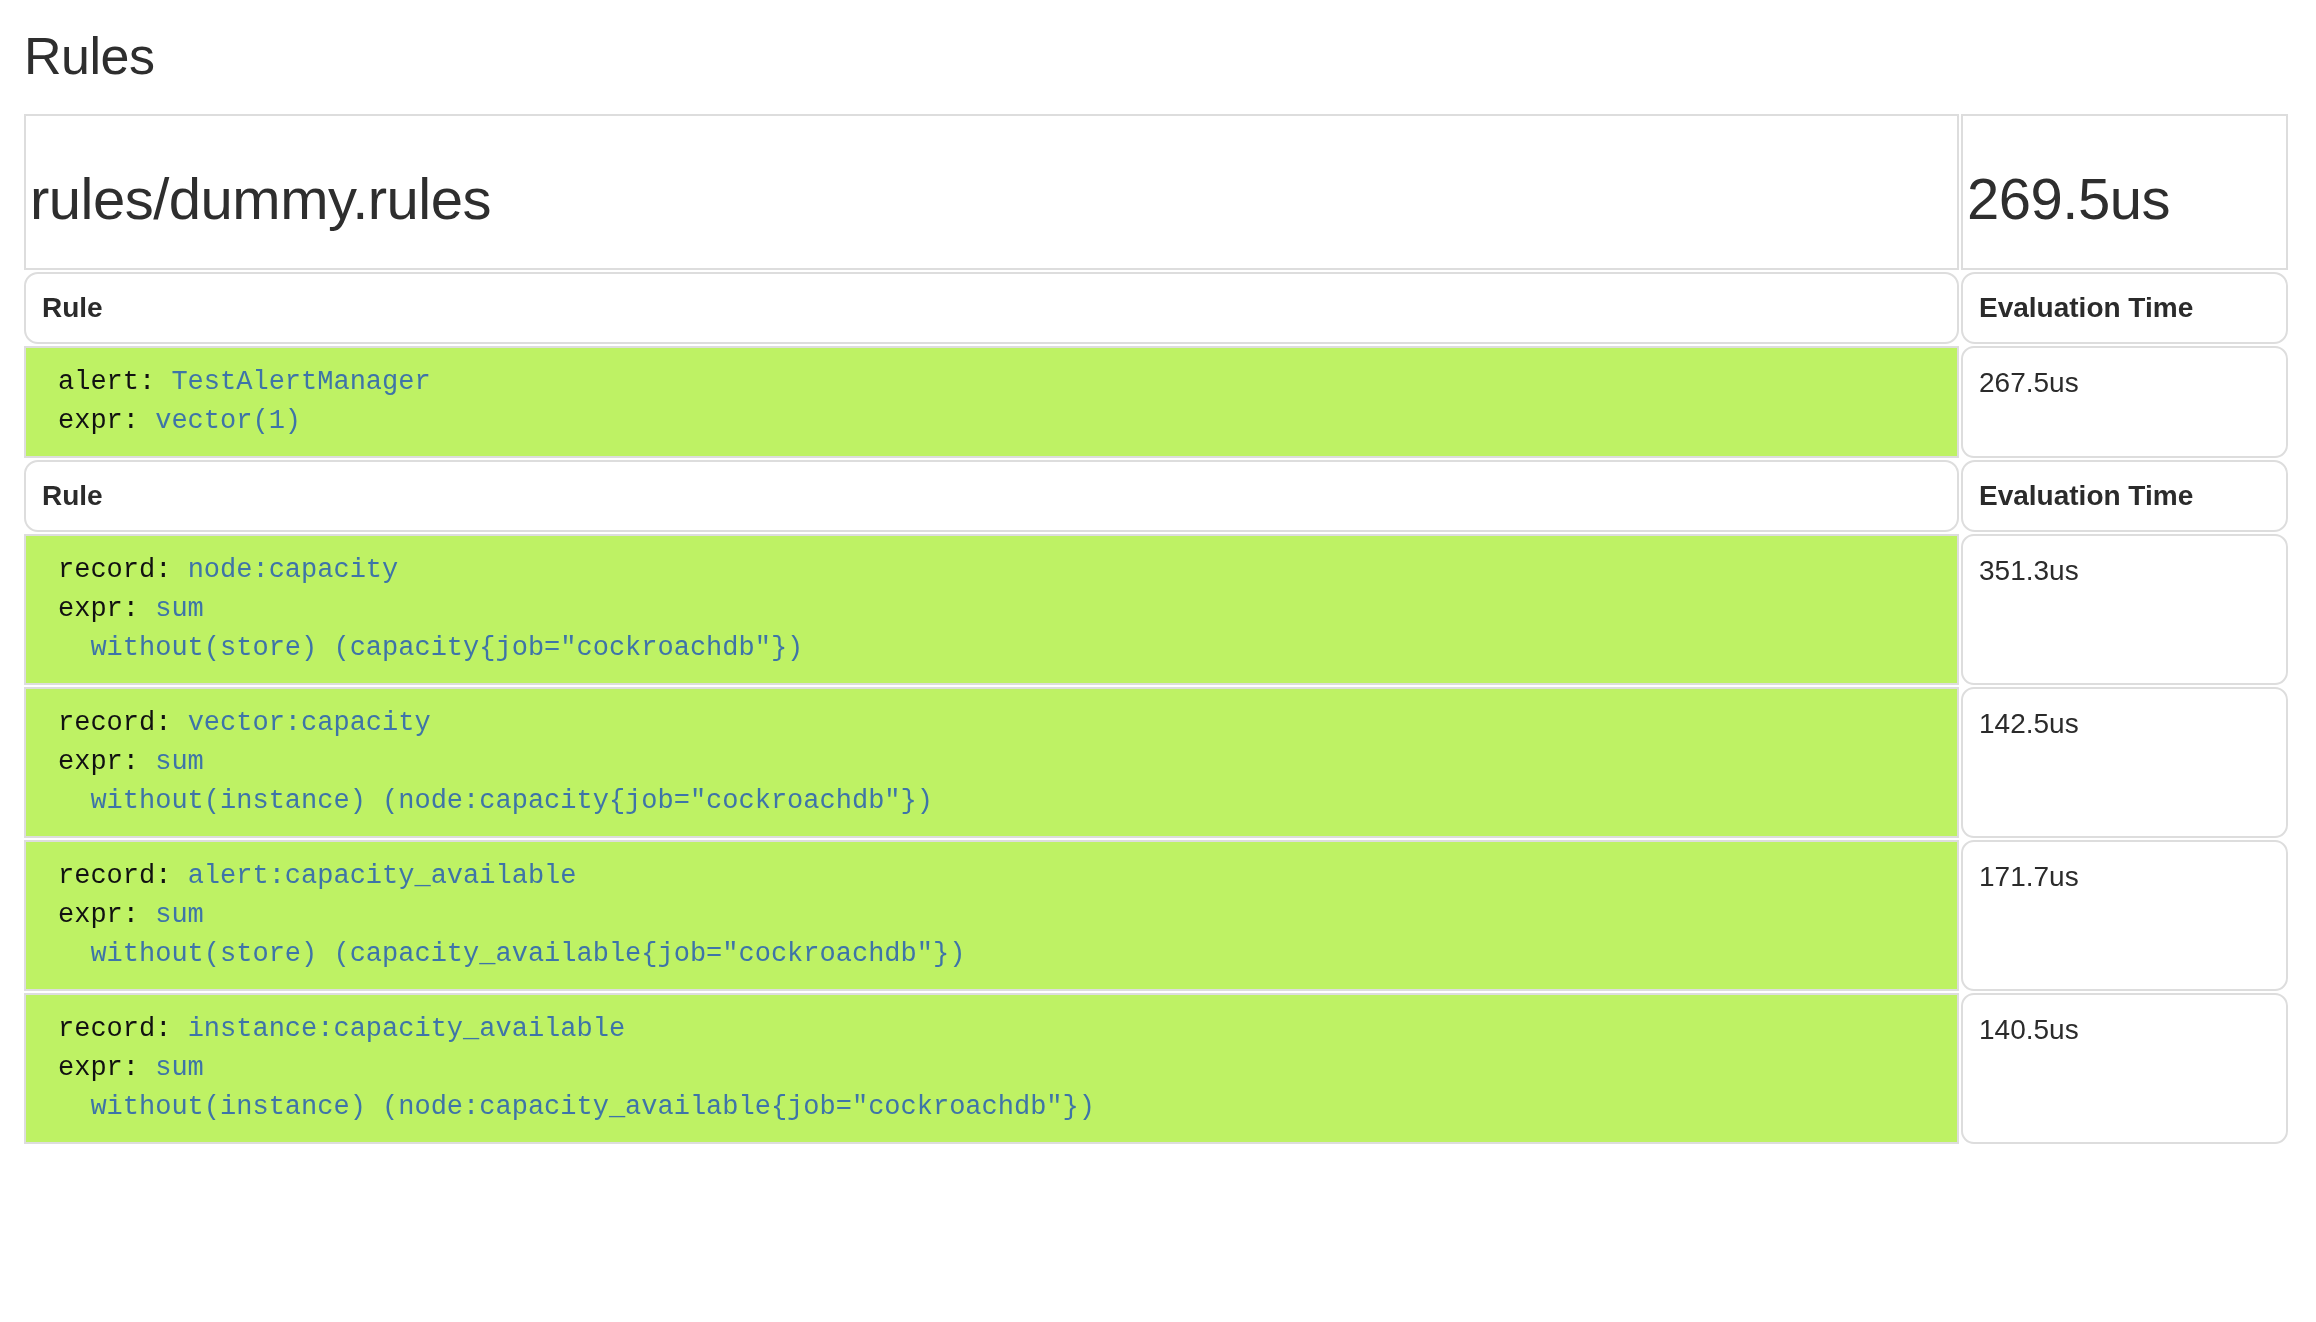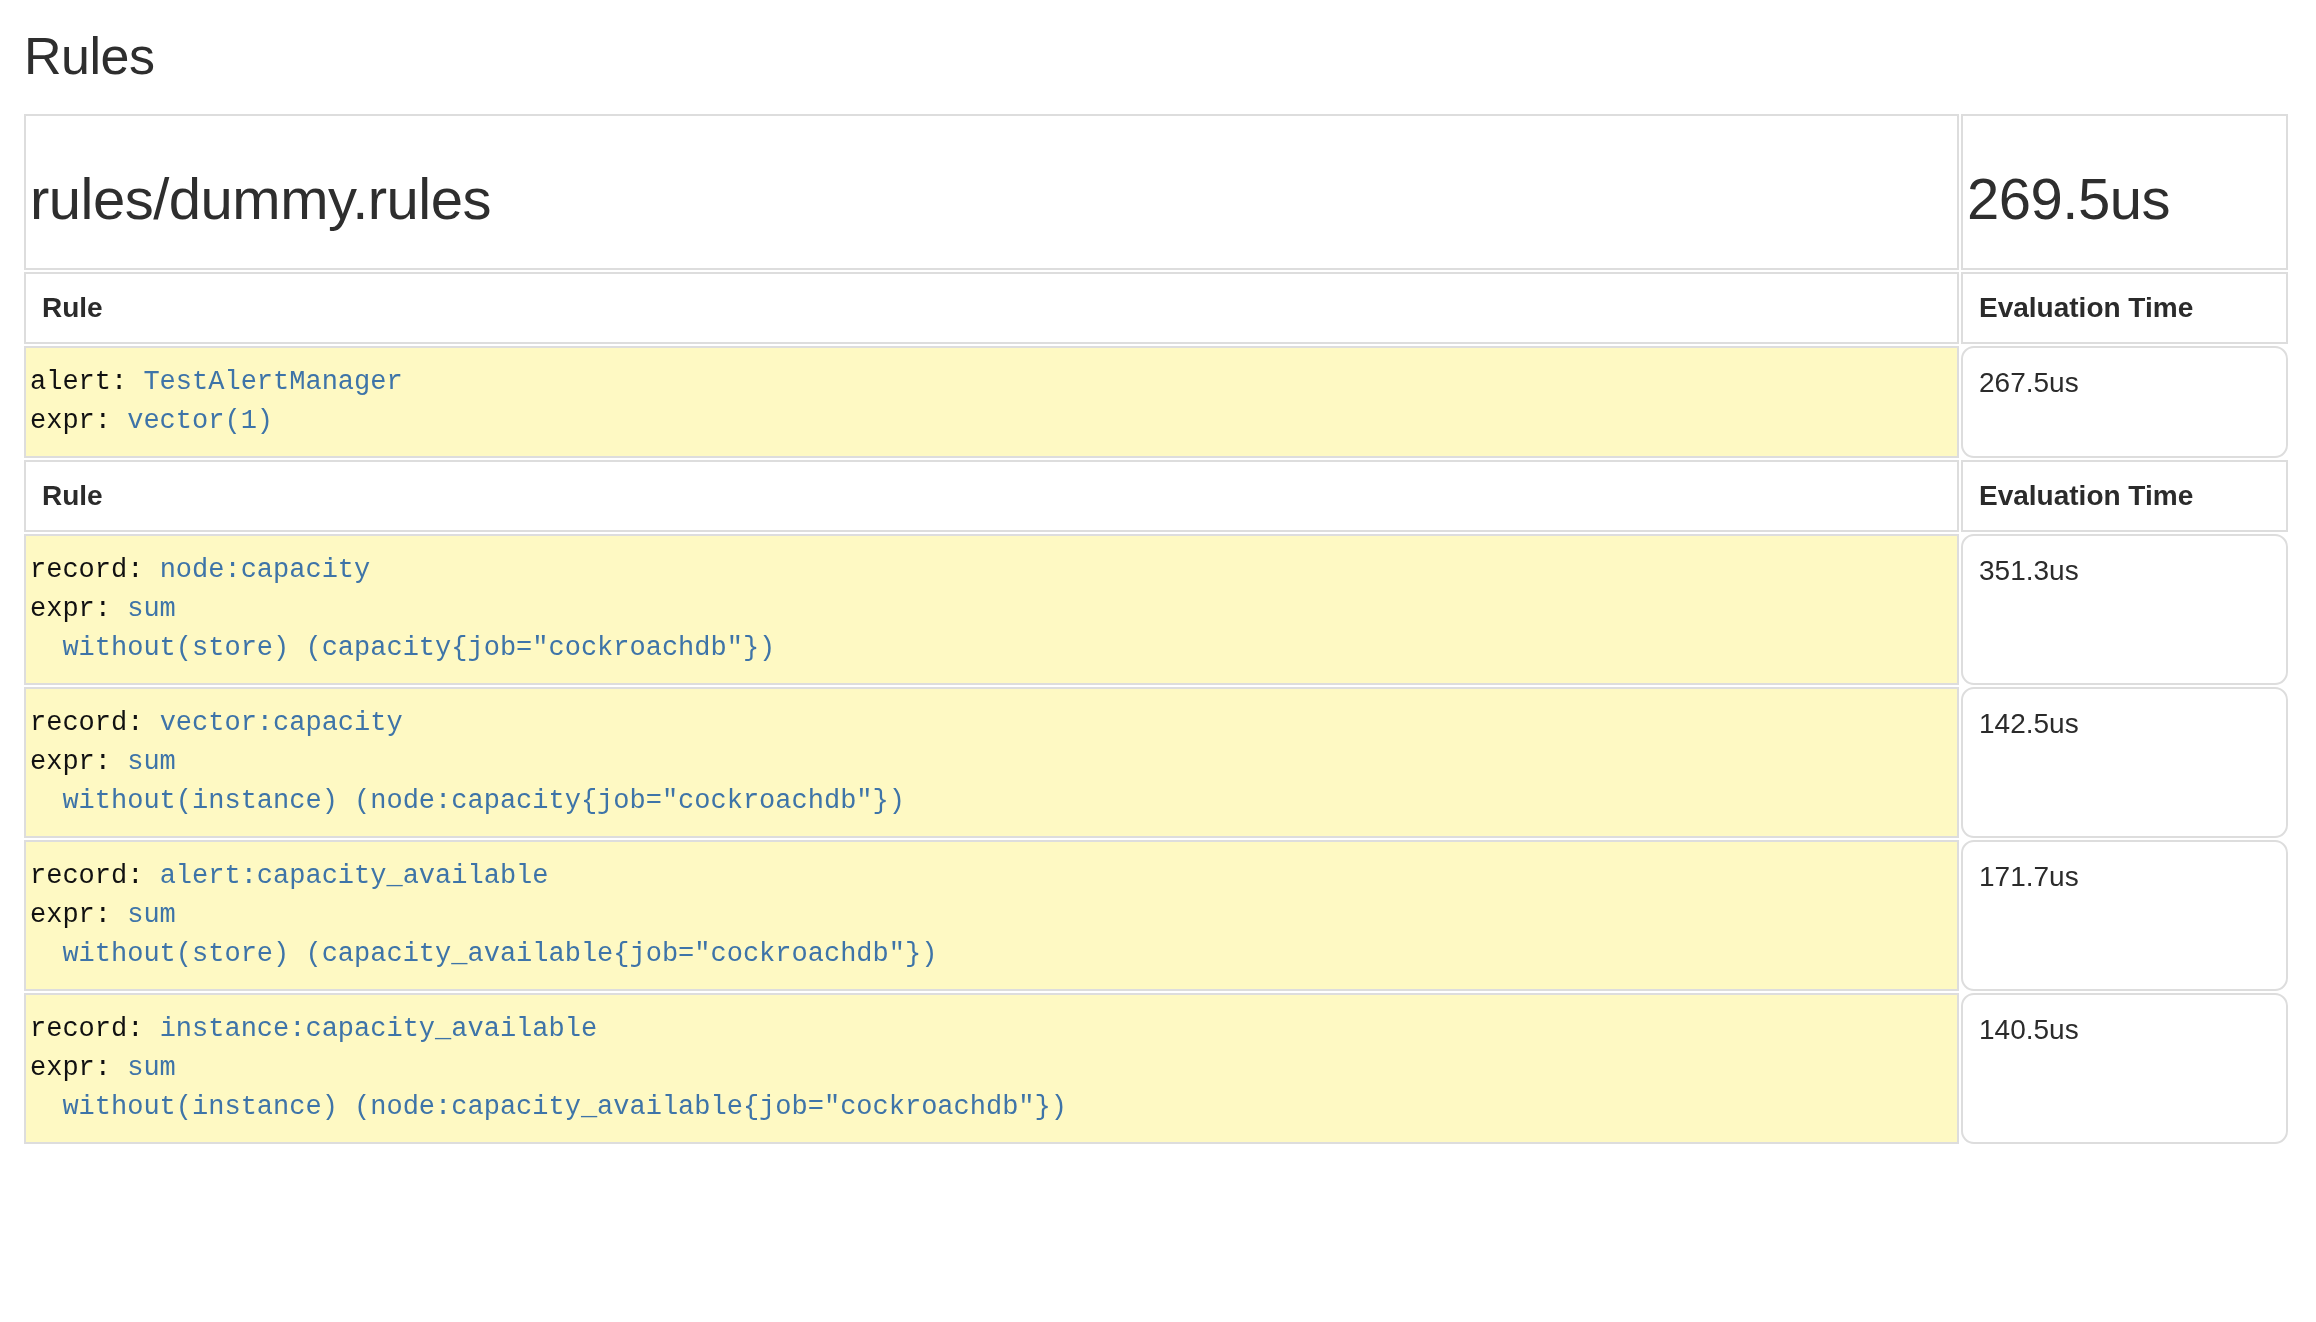--- a/index.html
+++ b/index.html
@@ -46,24 +46,25 @@
     letter-spacing: -0.5px;
     line-height: 62px;
     margin: 28px 0 14px 0;
   }
   td.col-header {
     padding: 18px 16px;
     font-size: 28px;
     font-weight: bold;
     color: #2b2b2b;
     line-height: 32px;
+    border-radius: 14px;
   }
   td.rule-cell {
-    background: #fef9c3;
-    padding: 15px 4px;
+    background: #bef264;
+    padding: 15px 32px;
   }
   pre.rule {
     margin: 0;
     font-family: "Liberation Mono", "DejaVu Sans Mono", monospace;
     font-size: 27px;
     line-height: 39px;
     white-space: pre;
     color: #111111;
   }
   pre.rule .kw { color: #111111; }

